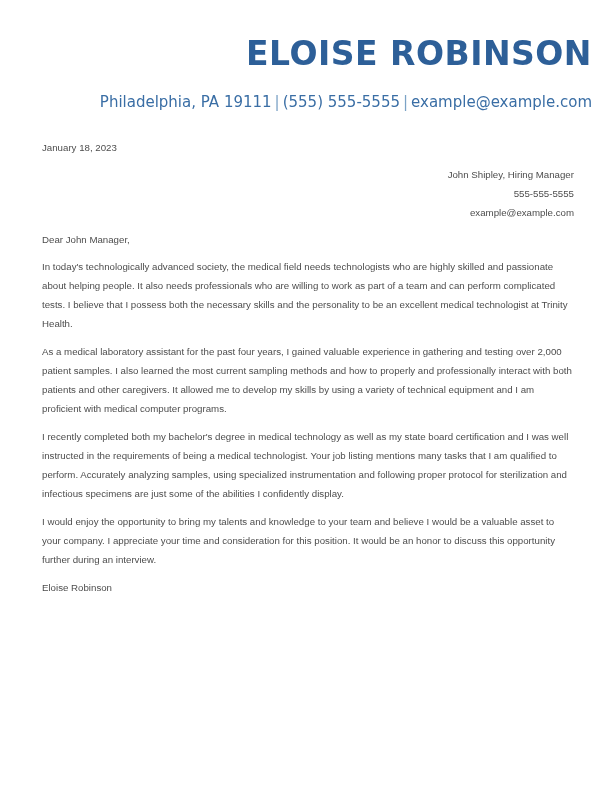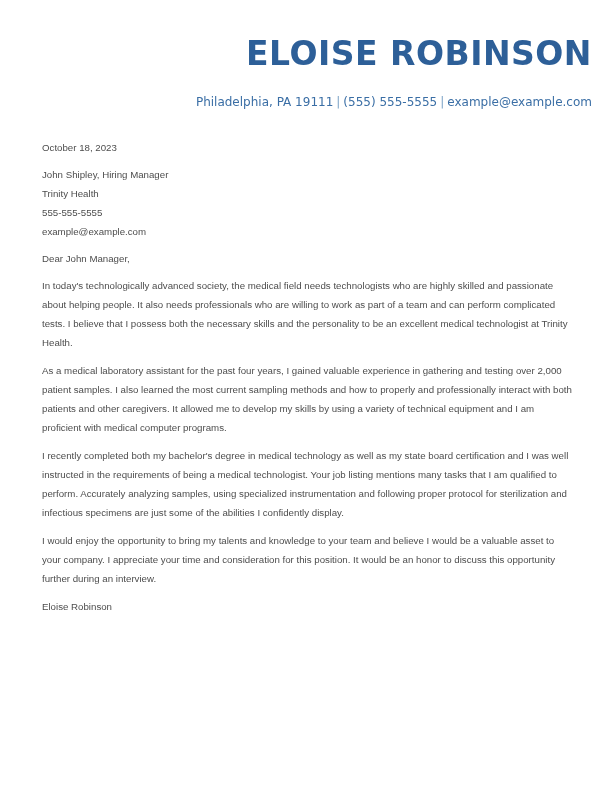--- a/index.html
+++ b/index.html
@@ -29,21 +29,21 @@
     font-weight: 700;
     font-size: 33px;
     line-height: 36px;
     letter-spacing: 0.5px;
     color: #2d5f98;
     white-space: nowrap;
   }
   .contact-line {
     margin-top: 24px;
     font-family: "DejaVu Sans", sans-serif;
-    font-size: 12px;
+    font-size: 15px;
     line-height: 12px;
     color: #3a6ea5;
     white-space: nowrap;
   }
   .contact-sep {
     color: #7ba2c6;
     padding: 0 3px;
   }
 
   
@@ -57,20 +57,21 @@
     line-height: 19px;
   }
   .letter p {
     margin: 0 0 8px 0;
   }
   .letter .para {
     margin-bottom: 9px;
   }
   .block {
     margin-bottom: 8px;
+    text-align: right;
   }
   .block div {
     line-height: 19px;
   }
   .closing-block div {
     line-height: 19px;
   }
 </style>
 </head>
 <body>
@@ -79,25 +80,24 @@
 
   <div class="header">
     <h1 class="name">ELOISE ROBINSON</h1>
     <div class="contact-line">
       <span>Philadelphia, PA 19111</span><span class="contact-sep">|</span><span>(555) 555-5555</span><span class="contact-sep">|</span><span>example@example.com</span>
     </div>
   </div>
 
   <div class="letter">
 
-    <p>October 18, 2023</p>
+    <p>January 18, 2023</p>
 
     <div class="block">
       <div>John Shipley, Hiring Manager</div>
-      <div>Trinity Health</div>
       <div>555-555-5555</div>
       <div>example@example.com</div>
     </div>
 
     <p>Dear John Manager,</p>
 
     <p class="para">In today's technologically advanced society, the medical field needs technologists who are highly skilled and passionate about helping people. It also needs professionals who are willing to work as part of a team and can perform complicated tests. I believe that I possess both the necessary skills and the personality to be an excellent medical technologist at Trinity Health.</p>
 
     <p class="para">As a medical laboratory assistant for the past four years, I gained valuable experience in gathering and testing over 2,000 patient samples. I also learned the most current sampling methods and how to properly and professionally interact with both patients and other caregivers. It allowed me to develop my skills by using a variety of technical equipment and I am proficient with medical computer programs.</p>
 

